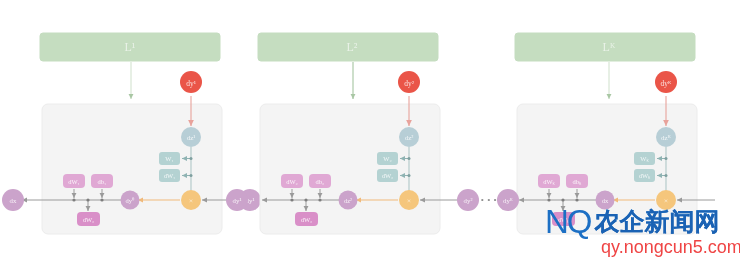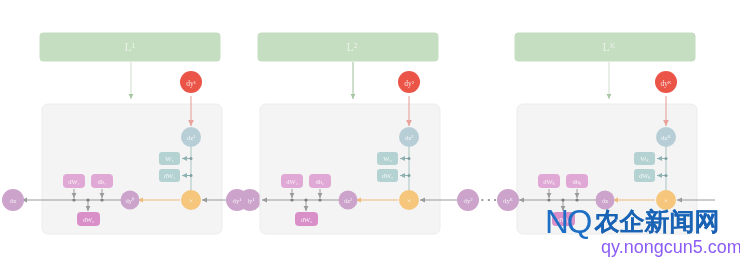--- a/index.html
+++ b/index.html
@@ -35,21 +35,21 @@
     line-height:1;
     background:linear-gradient(180deg,#2f8fe0 0%,#1559a8 100%);
     -webkit-background-clip:text;
     background-clip:text;
     color:#1a62b4;
     letter-spacing:0px;
   }
   .wm-url{
     font-family:"Liberation Sans", sans-serif;
     font-size:18px;
-    color:#8b5cf6;
+    color:#ef4444;
     margin-left:56px;
     margin-top:-2px;
     letter-spacing:0px;
   }
 </style>
 </head>
 <body>
 
 <div id="stage">
 

